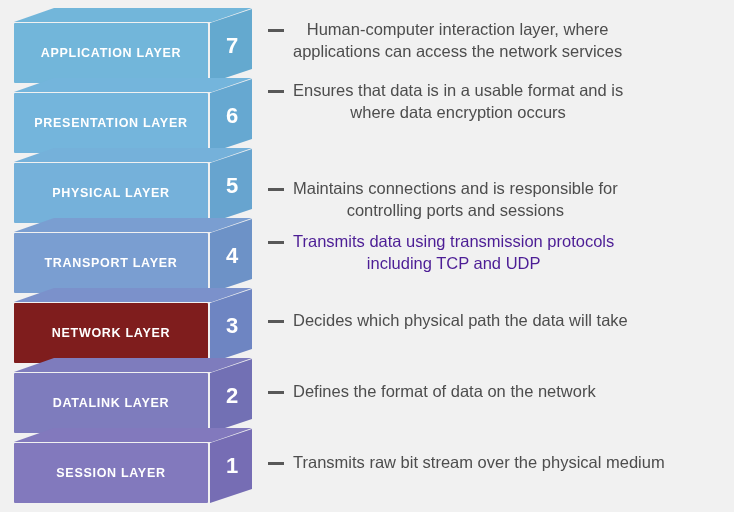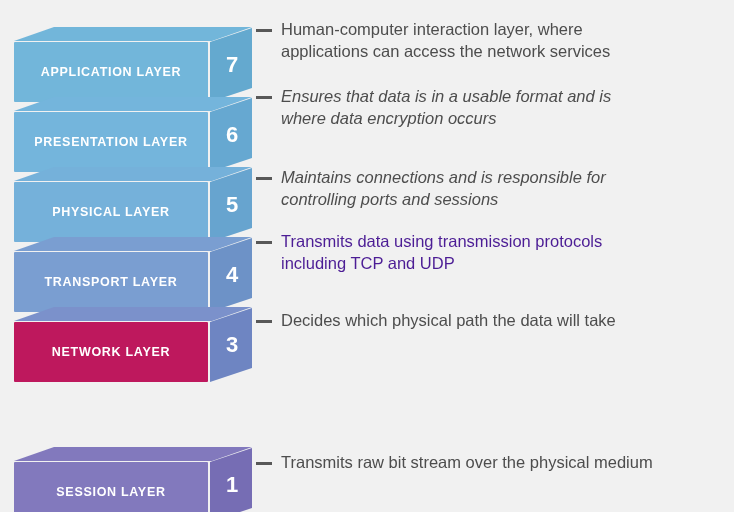--- a/index.html
+++ b/index.html
@@ -26,21 +26,20 @@
     width: 734px;
     display: flex;
     align-items: flex-start;
   }
 
   
   .box-wrap {
     position: relative;
     width: 252px;
     flex: 0 0 252px;
-    margin-top: 19px;
   }
 
   .box-top {
     position: absolute;
     left: 14px;
     top: 0;
     width: 238px;
     height: 14px;
     clip-path: polygon(0% 100%, 16.8% 0%, 100% 0%, 83.2% 100%);
   }
@@ -85,21 +84,22 @@
     line-height: 1;
     position: relative;
     left: 1px;
   }
 
   
   .desc-wrap {
     display: flex;
     align-items: flex-start;
     flex: 1 1 auto;
-    padding-left: 4px;
+    padding-left: 16px;
+    text-align: center;
   }
 
   .dash {
     flex: 0 0 auto;
     width: 16px;
     height: 3px;
     background: #585858;
     margin-right: 9px;
   }
 
@@ -134,37 +134,37 @@
     <div class="layer-row" style="top: 78px;">
       <div class="box-wrap" style="height: 76px;">
         <div class="box-top" style="background: rgb(116, 181, 220);"></div>
         <div class="box-front" style="background: rgb(116, 181, 220); height: 60px;">
           <div class="layer-name" style="color: rgb(255, 255, 255);">PRESENTATION LAYER</div>
         </div>
         <div class="box-side" style="background: rgb(102, 168, 209); height: 74px;">
           <div class="layer-number" style="color: rgb(255, 255, 255);">6</div>
         </div>
       </div>
-      <div class="desc-wrap" style="margin-top: 8px; font-style: italic;">
+      <div class="desc-wrap" style="margin-top: 2px;">
         <span class="dash" style="background: rgb(88, 88, 88); margin-top: 10px;"></span>
         <div class="desc-text" style="color: rgb(77, 77, 77);">Ensures that data is in a usable format and is
 where data encryption occurs</div>
       </div>
     </div>
     <div class="layer-row" style="top: 148px;">
       <div class="box-wrap" style="height: 76px;">
         <div class="box-top" style="background: rgb(117, 177, 218);"></div>
         <div class="box-front" style="background: rgb(117, 177, 218); height: 60px;">
           <div class="layer-name" style="color: rgb(255, 255, 255);">PHYSICAL LAYER</div>
         </div>
         <div class="box-side" style="background: rgb(103, 164, 207); height: 74px;">
           <div class="layer-number" style="color: rgb(255, 255, 255);">5</div>
         </div>
       </div>
-      <div class="desc-wrap" style="margin-top: 19px; font-style: italic;">
+      <div class="desc-wrap" style="margin-top: 30px;">
         <span class="dash" style="background: rgb(88, 88, 88); margin-top: 10px;"></span>
         <div class="desc-text" style="color: rgb(77, 77, 77);">Maintains connections and is responsible for
 controlling ports and sessions</div>
       </div>
     </div>
     <div class="layer-row" style="top: 218px;">
       <div class="box-wrap" style="height: 76px;">
         <div class="box-top" style="background: rgb(122, 158, 209);"></div>
         <div class="box-front" style="background: rgb(122, 158, 209); height: 60px;">
           <div class="layer-name" style="color: rgb(255, 255, 255);">TRANSPORT LAYER</div>
@@ -175,30 +175,45 @@
       </div>
       <div class="desc-wrap" style="margin-top: 13px;">
         <span class="dash" style="background: rgb(88, 88, 88); margin-top: 10px;"></span>
         <div class="desc-text" style="color: #4c1d95;">Transmits data using transmission protocols
 including TCP and UDP</div>
       </div>
     </div>
     <div class="layer-row" style="top: 288px;">
       <div class="box-wrap" style="height: 76px;">
         <div class="box-top" style="background: rgb(123, 145, 203);"></div>
-        <div class="box-front" style="background: #be185d; height: 60px;">
+        <div class="box-front" style="background: #7f1d1d; height: 60px;">
           <div class="layer-name" style="color: rgb(255, 255, 255);">NETWORK LAYER</div>
         </div>
         <div class="box-side" style="background: rgb(110, 133, 194); height: 74px;">
           <div class="layer-number" style="color: rgb(255, 255, 255);">3</div>
         </div>
       </div>
       <div class="desc-wrap" style="margin-top: 22px;">
         <span class="dash" style="background: rgb(88, 88, 88); margin-top: 10px;"></span>
         <div class="desc-text" style="color: rgb(77, 77, 77);">Decides which physical path the data will take</div>
+      </div>
+    </div>
+    <div class="layer-row" style="top: 358px;">
+      <div class="box-wrap" style="height: 76px;">
+        <div class="box-top" style="background: rgb(126, 124, 189);"></div>
+        <div class="box-front" style="background: rgb(126, 124, 189); height: 60px;">
+          <div class="layer-name" style="color: rgb(255, 255, 255);">DATALINK LAYER</div>
+        </div>
+        <div class="box-side" style="background: rgb(114, 112, 180); height: 74px;">
+          <div class="layer-number" style="color: rgb(255, 255, 255);">2</div>
+        </div>
+      </div>
+      <div class="desc-wrap" style="margin-top: 23px;">
+        <span class="dash" style="background: rgb(88, 88, 88); margin-top: 10px;"></span>
+        <div class="desc-text" style="color: rgb(77, 77, 77);">Defines the format of data on the network</div>
       </div>
     </div>
     <div class="layer-row" style="top: 428px;">
       <div class="box-wrap" style="height: 76px;">
         <div class="box-top" style="background: rgb(130, 121, 189);"></div>
         <div class="box-front" style="background: rgb(130, 121, 189); height: 60px;">
           <div class="layer-name" style="color: rgb(255, 255, 255);">SESSION LAYER</div>
         </div>
         <div class="box-side" style="background: rgb(118, 109, 180); height: 74px;">
           <div class="layer-number" style="color: rgb(255, 255, 255);">1</div>

